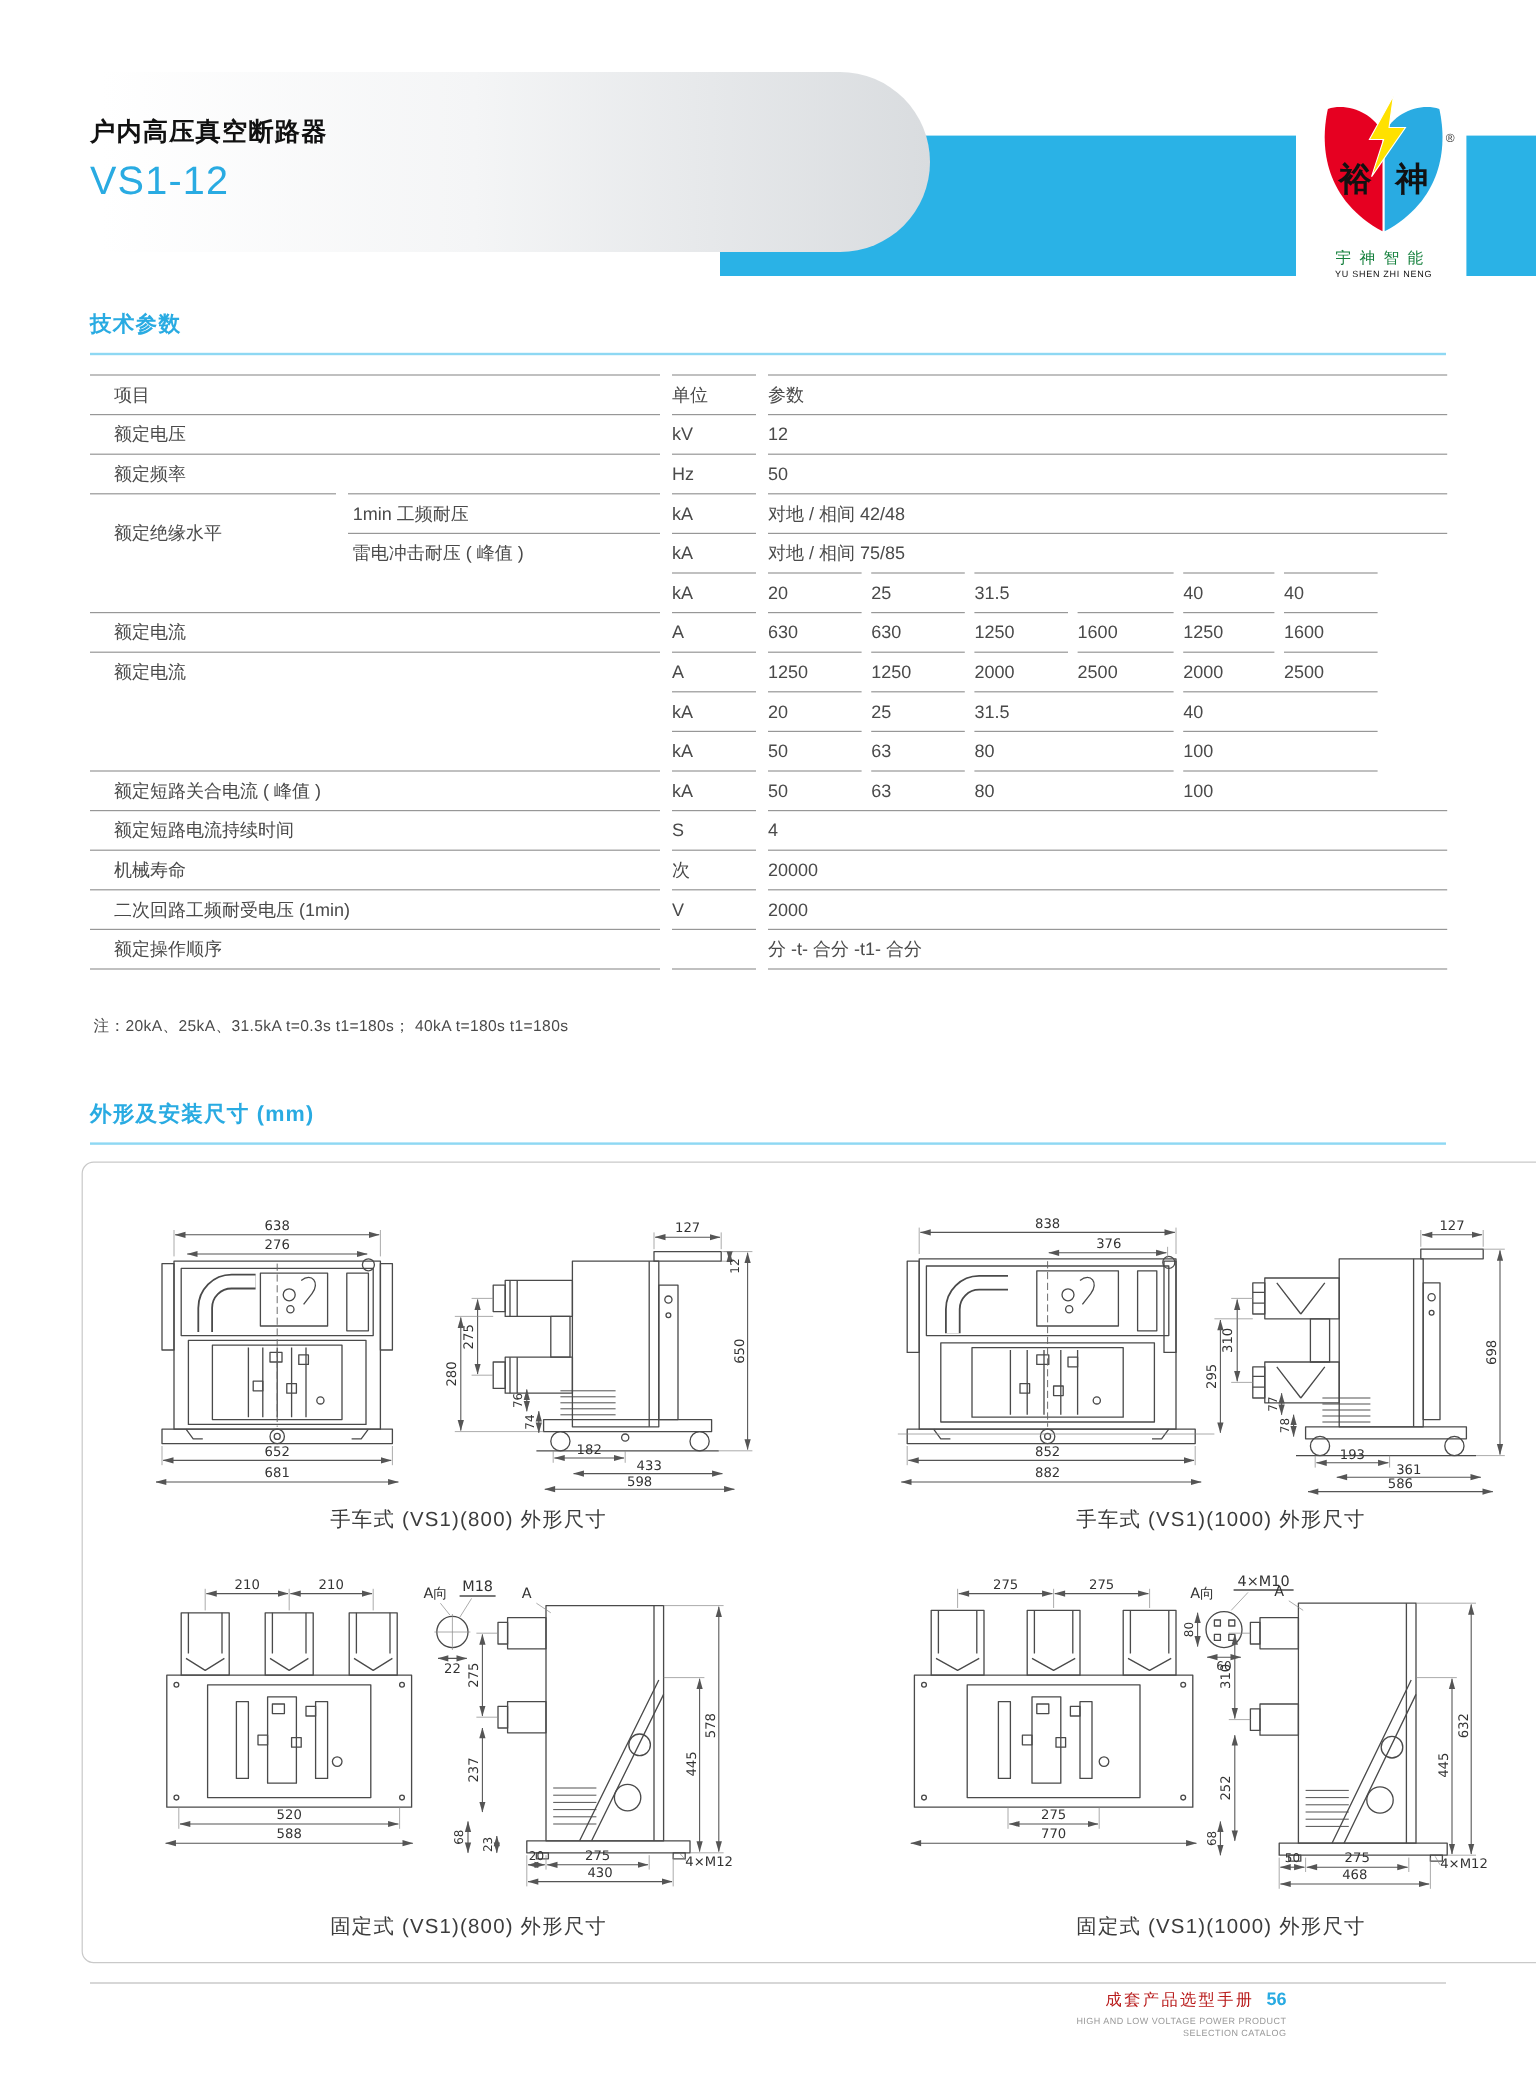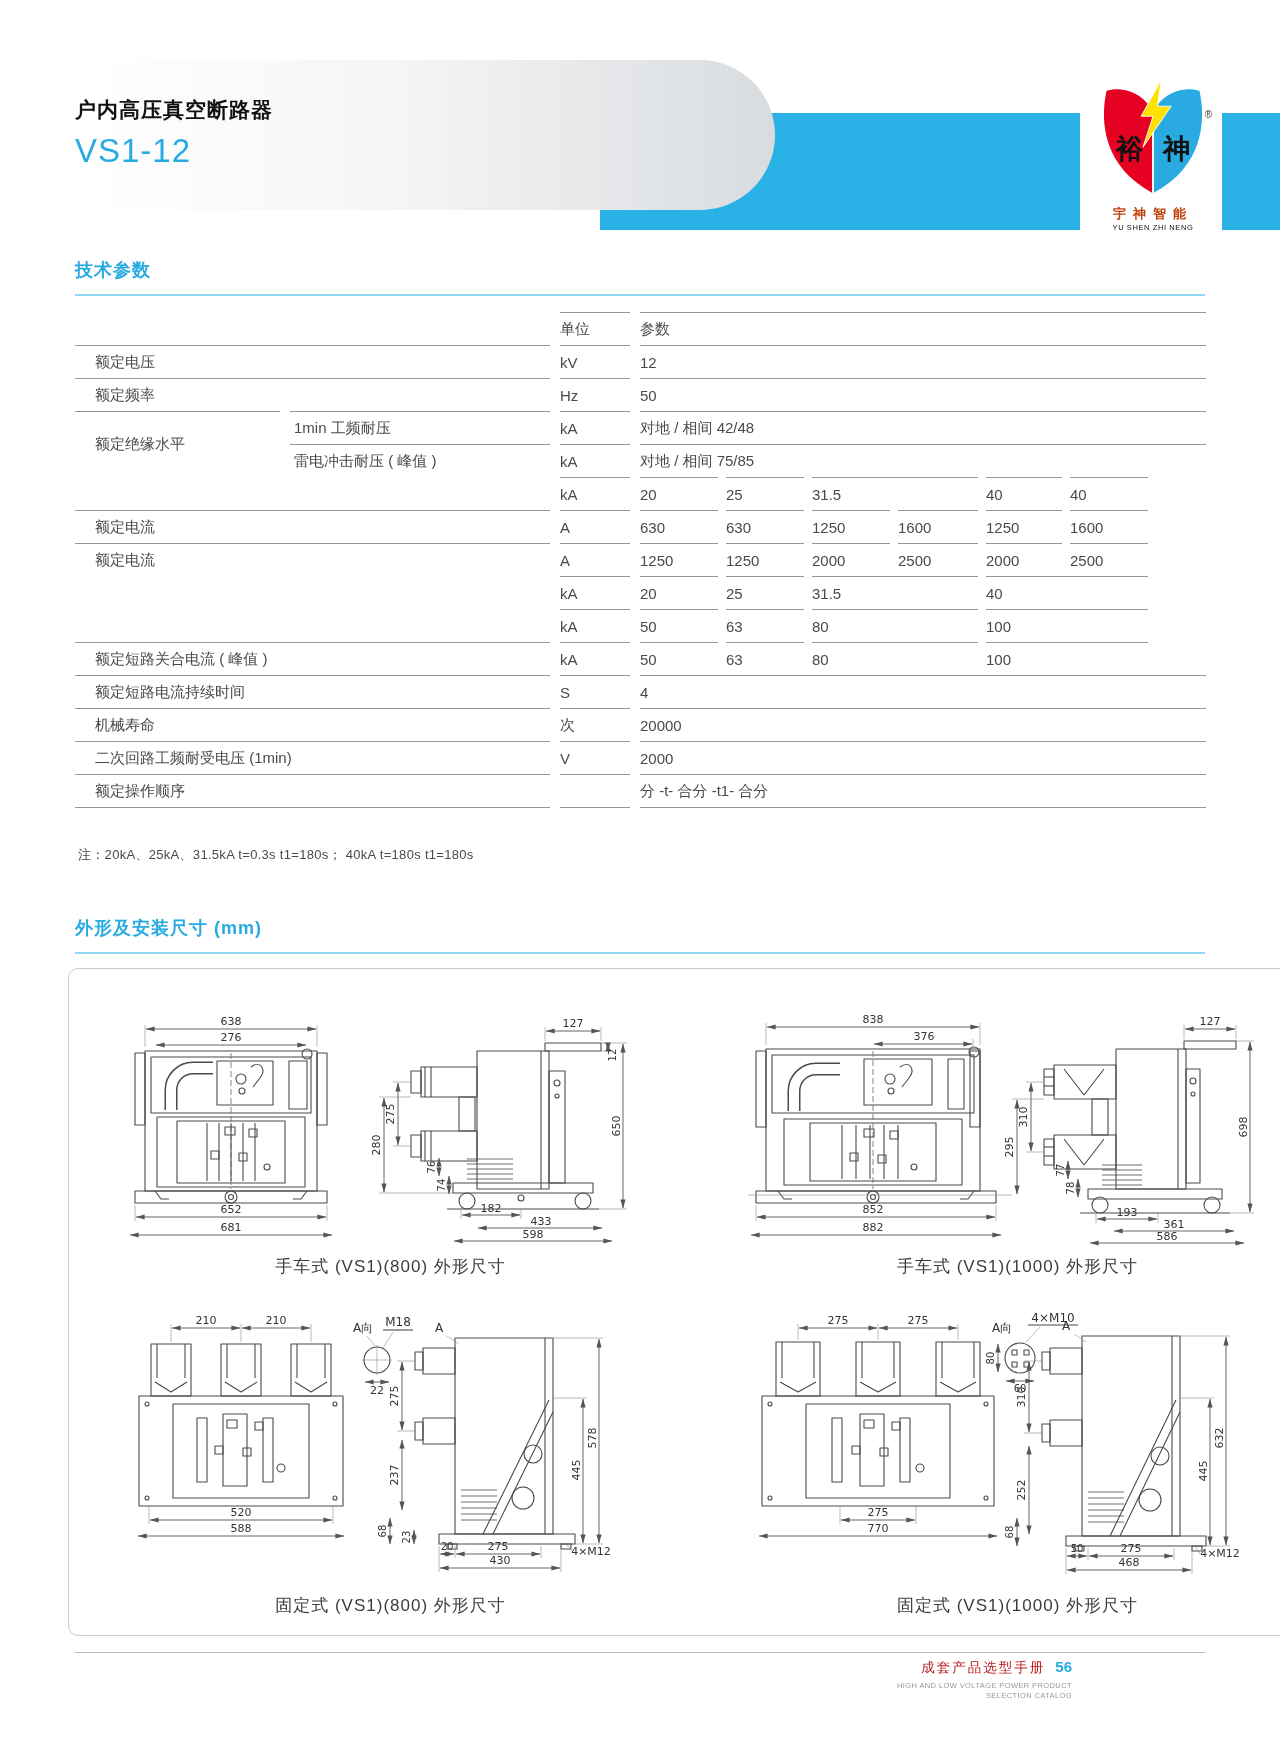--- a/index.html
+++ b/index.html
@@ -7,21 +7,21 @@
   #page{position:relative;width:1280px;height:1743px;background:#fff;overflow:hidden;}
 
   
   .band-blue{position:absolute;left:600px;top:113px;width:480px;height:117px;background:#2ab2e6;z-index:1;}
   .band-blue-right{position:absolute;left:1222px;top:113px;width:58px;height:117px;background:#2ab2e6;z-index:1;}
   .band-gray{position:absolute;left:85px;top:60px;width:690px;height:150px;border-radius:0 75px 75px 0;
     background:linear-gradient(90deg,#ffffff 0%,#f4f5f6 45%,#d9dcdf 100%);z-index:2;}
   .hdr-category{position:absolute;left:75px;top:96px;font-size:21px;font-weight:bold;color:#111;z-index:3;letter-spacing:1px;}
   .hdr-model{position:absolute;left:75px;top:132px;font-size:33px;color:#29abe2;z-index:3;font-weight:500;letter-spacing:1px;}
   .logo{position:absolute;left:1085px;top:76px;width:132px;text-align:center;z-index:3;background:#fff;padding:2px 2px 4px;}
-  .logo-name-cn{font-size:13px;font-weight:bold;color:#c2410c;letter-spacing:7px;margin-top:1px;white-space:nowrap;}
+  .logo-name-cn{font-size:13px;font-weight:normal;color:#15803d;letter-spacing:7px;margin-top:1px;white-space:nowrap;}
   .logo-name-en{font-size:7.5px;color:#111;letter-spacing:0.6px;white-space:nowrap;text-align:center;}
 
   
   .sec-title{position:absolute;left:75px;font-size:18px;font-weight:bold;color:#29abe2;letter-spacing:1px;}
   .sec-rule{position:absolute;left:75px;width:1130px;height:2px;background:#8ed8f3;}
 
   
   #spec-table{position:absolute;left:75px;top:312px;display:grid;
     grid-template-columns:[lm] 205px [g1] 10px [ls] 260px [g2] 10px [u] 70px [g3] 10px
       [v1] 78px [gv1] 8px [v2] 78px [gv2] 8px [v3] 78px [gv3] 8px
@@ -90,20 +90,21 @@
       <text x="96" y="88" font-size="30" font-weight="bold" fill="#111" text-anchor="middle">神</text>
       <text x="131" y="44" font-size="11" fill="#333" text-anchor="middle">®</text>
     </svg>
     <div class="logo-name-cn">宇神智能</div>
     <div class="logo-name-en">YU SHEN ZHI NENG</div>
   </div>
 
   <div class="sec-title" style="top:258px;">技术参数</div>
   <div class="sec-rule" style="top:294px;"></div>
   <div id="spec-table">
+      <div class="tc lbl" style="grid-area: 1 / lm / auto / g2;">项目</div>
       <div class="tc" style="grid-area: 1 / u / auto / g3; text-align: center;">单位</div>
       <div class="tc" style="grid-area: 1 / v1 / auto / end; text-align: right;">参数</div>
       <div class="tc lbl" style="grid-area: 2 / lm / auto / g2;">额定电压</div>
       <div class="tc" style="grid-area: 2 / u / auto / g3;">kV</div>
       <div class="tc" style="grid-area: 2 / v1 / auto / end;">12</div>
       <div class="tc lbl" style="grid-area: 3 / lm / auto / g2;">额定频率</div>
       <div class="tc" style="grid-area: 3 / u / auto / g3;">Hz</div>
       <div class="tc" style="grid-area: 3 / v1 / auto / end;">50</div>
       <div class="tc lbl" style="grid-area: 4 / lm / 6 / g1;">额定绝缘水平</div>
       <div class="tc sublbl" style="grid-area: 4 / ls / auto / g2;">1min 工频耐压</div>

